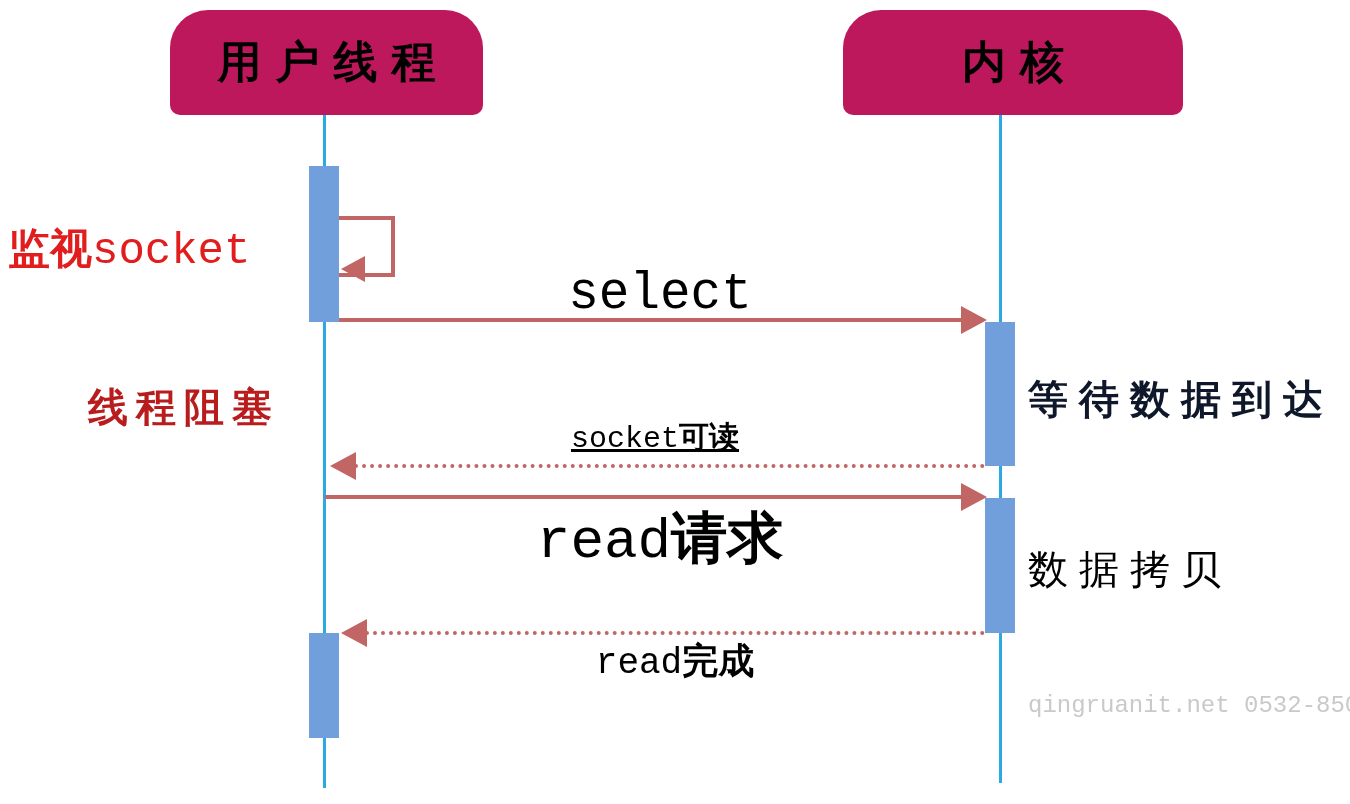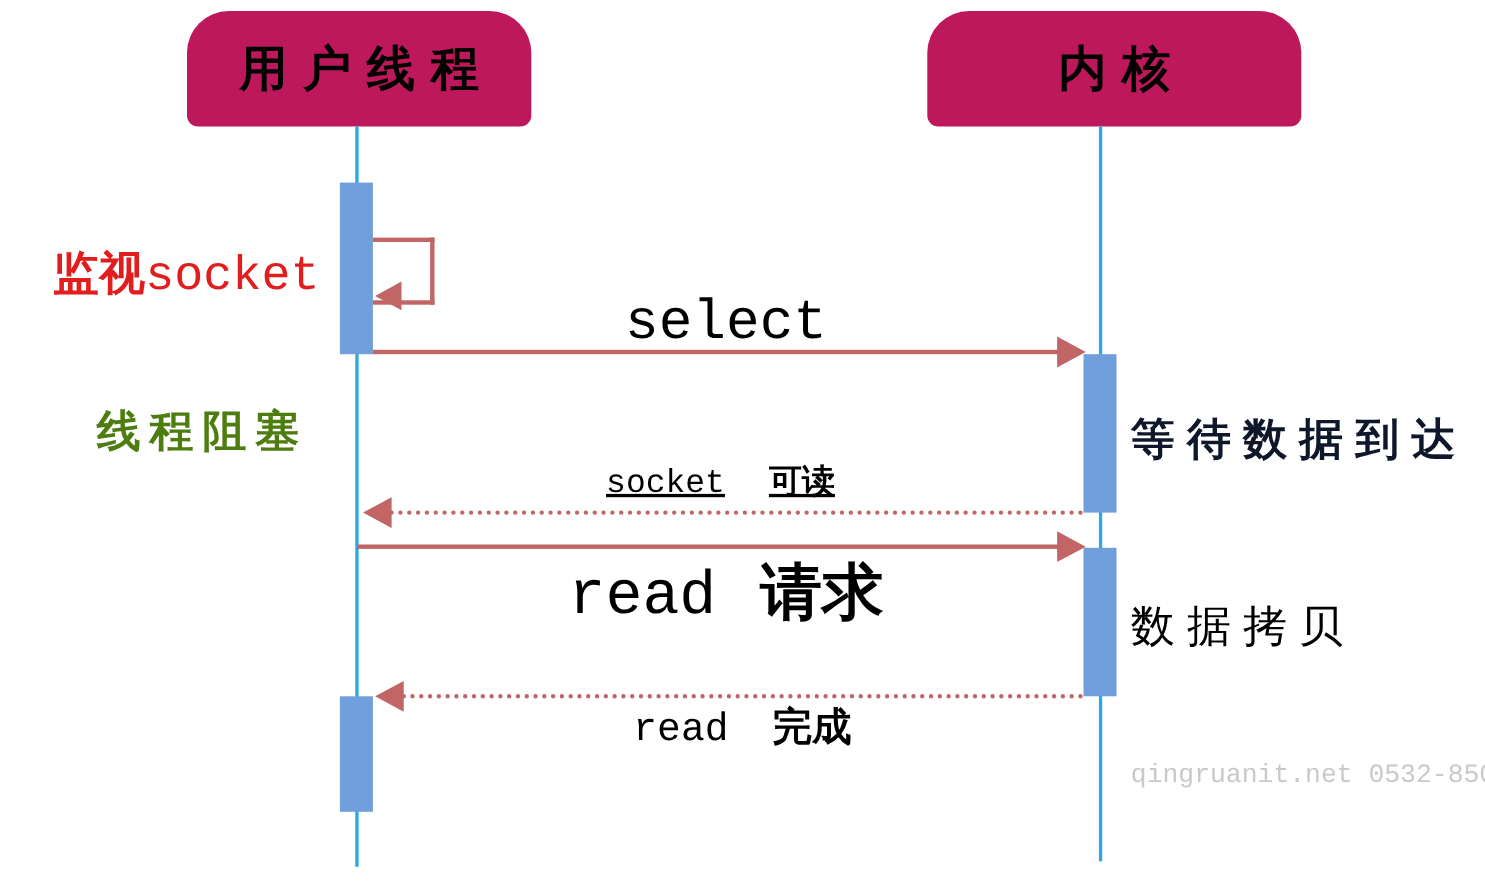--- a/index.html
+++ b/index.html
@@ -79,34 +79,34 @@
   #arrow-readdone-line { left: 365px; top: 631px; width: 620px; }
   #arrow-readdone-head { left: 341px; top: 619px; }
 
   
   .msg-label {
     text-align: center;
     color: #000;
     white-space: nowrap;
   }
   .mono { font-family: "Liberation Mono", "DejaVu Sans Mono", monospace; }
-  .zh-bold { font-weight: 700; font-family: "DejaVu Sans", sans-serif; margin-left: 40px; }
+  .zh-bold { font-weight: 700; font-family: "DejaVu Sans", sans-serif; }
 
   #label-select    { left: 460px; top: 266px; width: 400px; font-size: 51px; }
   #label-sockread  { left: 455px; top: 417px; width: 400px; font-size: 30px; text-decoration: underline; }
   #label-readreq   { left: 460px; top: 501px; width: 400px; font-size: 56px; }
   #label-readdone  { left: 475px; top: 637px; width: 400px; font-size: 36px; }
 
   
   #label-monitor {
     left: 8px; top: 221px; font-size: 44px; color: #E11D1D; white-space: nowrap;
   }
   #label-monitor .zh-bold { font-size: 42px; }
   #label-blocked {
-    left: 88px; top: 364px; font-size: 40px; color: #4d7c0f;
+    left: 88px; top: 380px; font-size: 40px; color: #b91c1c;
     font-weight: 700; letter-spacing: 8px; white-space: nowrap;
   }
   #label-waitdata {
     left: 1028px; top: 372px; font-size: 40px; color: #0f172a;
     font-weight: 700; letter-spacing: 11px; white-space: nowrap;
   }
   #label-datacopy {
     left: 1028px; top: 542px; font-size: 40px; color: #000;
     font-weight: 400; letter-spacing: 11px; white-space: nowrap;
   }

